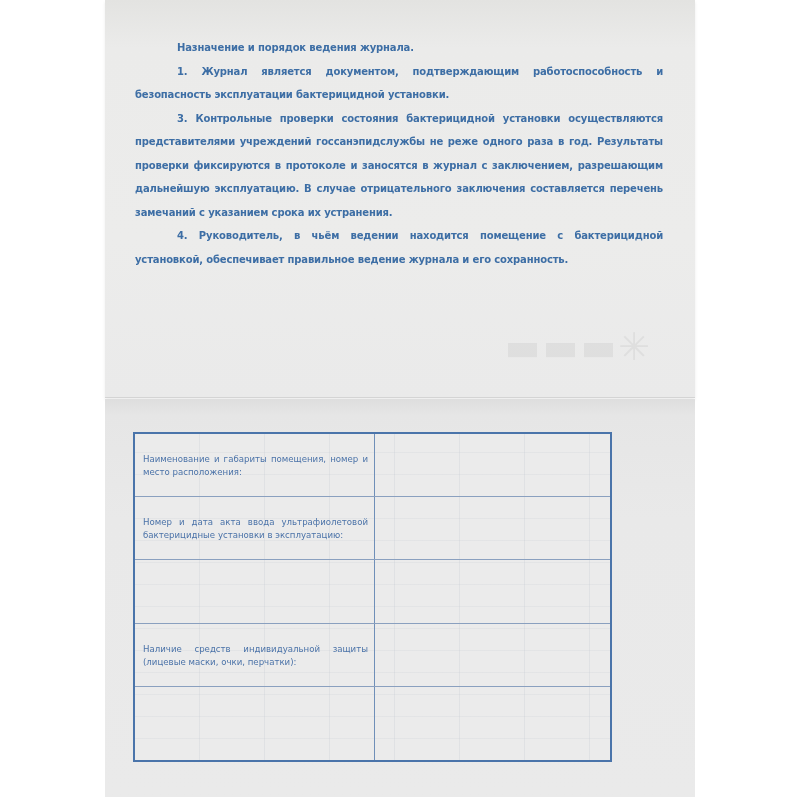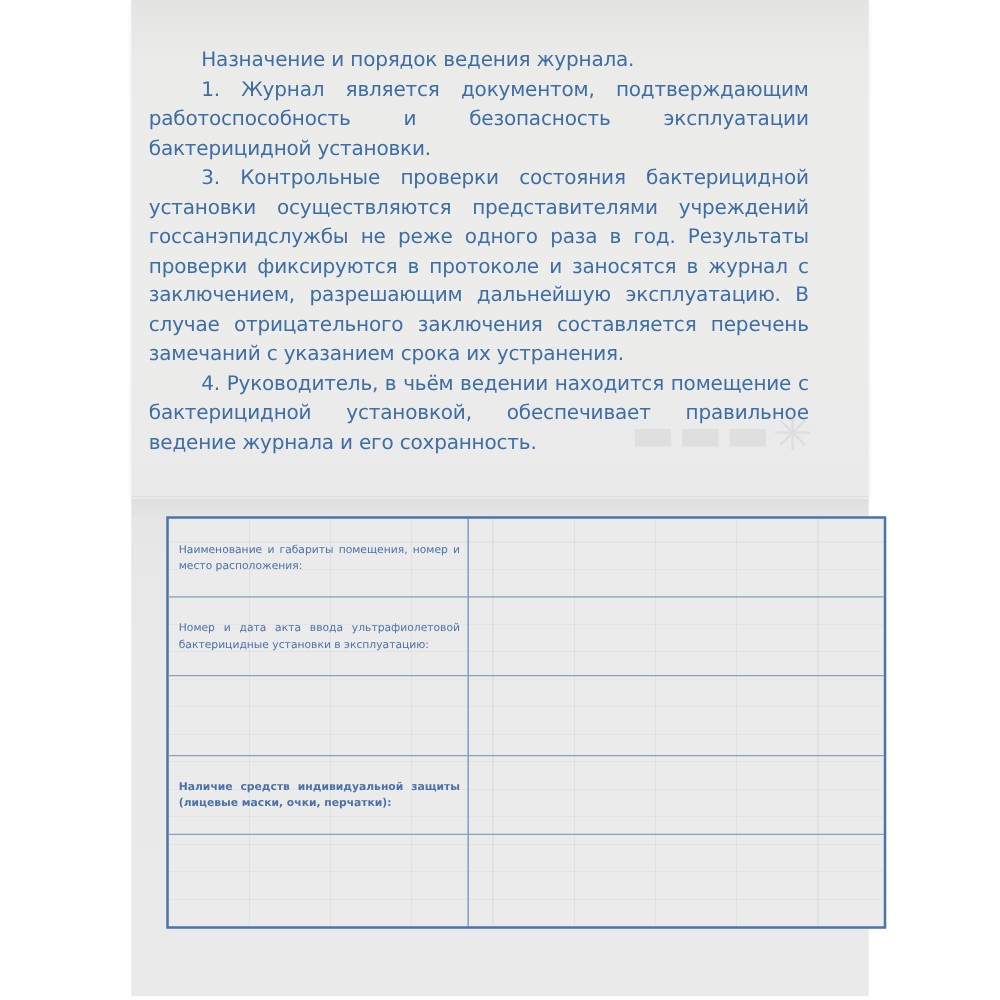--- a/index.html
+++ b/index.html
@@ -27,27 +27,28 @@
       border-bottom: 1px solid #d4d4d4;
       box-shadow: 0 2px 3px rgba(0,0,0,0.08);
     }
     .page-bottom {
       top: 399px;
       height: 398px;
       background: linear-gradient(180deg, #dedede 0%, #e6e6e6 4%, #e9e9e9 30%, #eaeaea 100%);
     }
     .text-block {
       position: absolute;
-      left: 14px;
+      left: 30px;
       top: 36px;
       width: 528px;
       color: #3d6ea5;
-      font-size: 16px;
+      font-size: 10px;
       line-height: 23.5px;
       letter-spacing: -0.15px;
+      font-weight: bold;
     }
     .text-block p {
       margin: 0;
       text-indent: 42px;
       text-align: justify;
       text-align-last: left;
     }
     .watermark {
       position: absolute;
       left: 375px;
@@ -56,22 +57,22 @@
       height: 45px;
       color: rgba(200,200,200,0.35);
       font-size: 38px;
       font-weight: bold;
       letter-spacing: 2px;
       transform: scaleX(-1);
     }
     .table-wrap {
       position: absolute;
       left: 28px;
-      top: 14px;
-      width: 576px;
+      top: 33px;
+      width: 479px;
       height: 330px;
       border: 2px solid #4a74aa;
       box-sizing: border-box;
       background:
         repeating-linear-gradient(90deg, transparent 0, transparent 64px, rgba(190,196,205,0.25) 64px, rgba(190,196,205,0.25) 65px),
         repeating-linear-gradient(0deg, transparent 0, transparent 21px, rgba(190,196,205,0.18) 21px, rgba(190,196,205,0.18) 22px),
         #ebebeb;
     }
     .col-divider {
       position: absolute;
@@ -132,18 +133,18 @@
     <div class="row" style="top:63px;height:63px;">
       <div class="row-label" style="top:19px;">Номер и дата акта ввода ультрафиолетовой бактерицидные установки в эксплуатацию:</div>
       <div class="row-value"></div>
     </div>
 
     <div class="row" style="top:126px;height:64px;">
       <div class="row-value"></div>
     </div>
 
     <div class="row" style="top:190px;height:63px;">
-      <div class="row-label" style="top:19px;font-weight:bold;">Наличие средств индивидуальной защиты (лицевые маски, очки, перчатки):</div>
+      <div class="row-label" style="top:19px;">Наличие средств индивидуальной защиты (лицевые маски, очки, перчатки):</div>
       <div class="row-value"></div>
     </div>
 
   </div>
 </div>
 
 </body></html>

